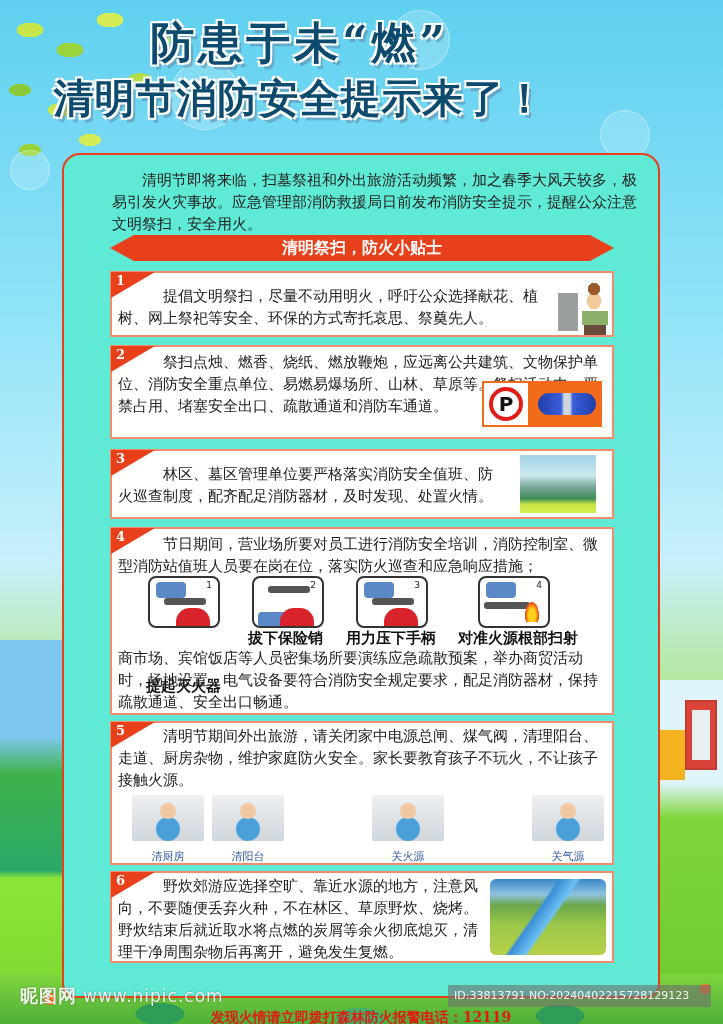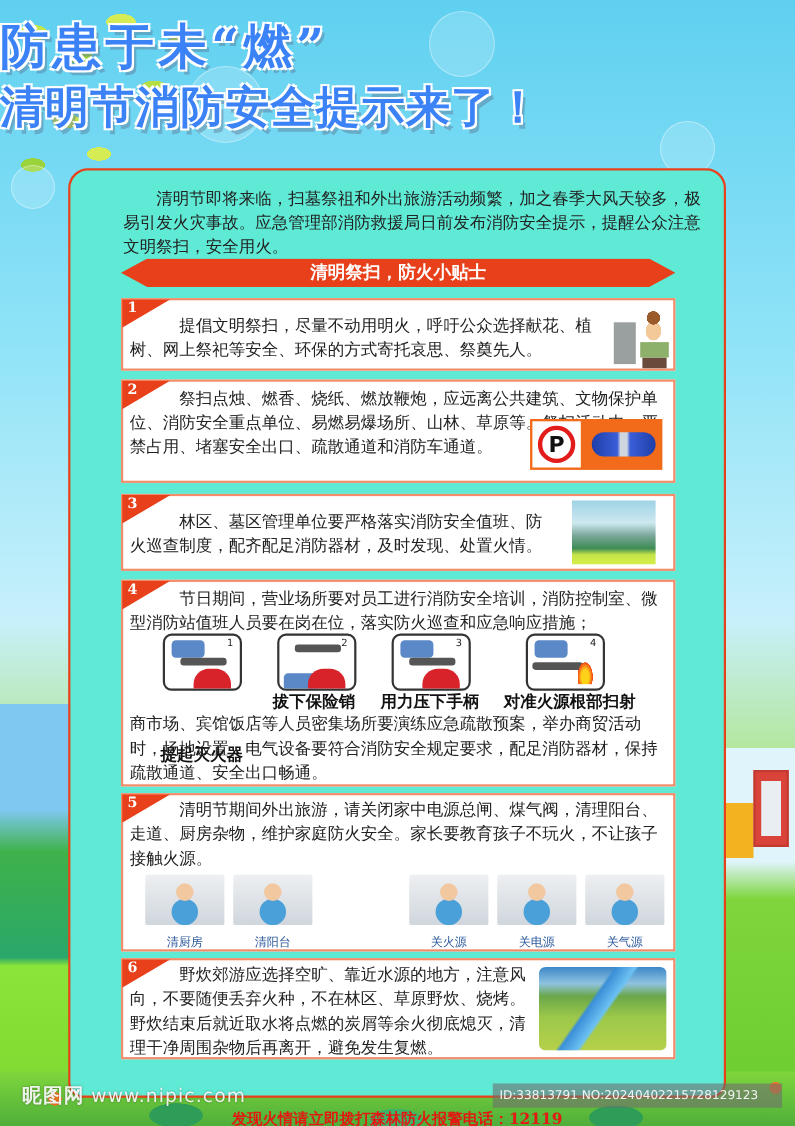--- a/index.html
+++ b/index.html
@@ -41,22 +41,22 @@
       radial-gradient(circle 10px at 50px 25px, #f47a20 60%, transparent 62%),
       radial-gradient(circle 9px at 705px 15px, #f47a20 60%, transparent 62%),
       radial-gradient(ellipse 40px 18px at 160px 40px, #2d9d57 60%, transparent 62%),
       radial-gradient(ellipse 40px 18px at 360px 45px, #3db36a 60%, transparent 62%),
       radial-gradient(ellipse 40px 18px at 560px 42px, #2d9d57 60%, transparent 62%),
       linear-gradient(180deg, #7ed63c, #4fae3a);
   }
 
   
   .title {
-    position: absolute; left: 0; top: 16px; width: 599px; text-align: left;
-    font-family: "DejaVu Serif", "Liberation Serif", serif; font-weight: bold; color: #3b82f6;
+    position: absolute; left: 0; top: 16px; width: 599px; text-align: center;
+    font-family: "DejaVu Serif", "Liberation Serif", serif; font-weight: bold; color: #0c4a6e;
     text-shadow: 0 0 2px #fff, 2px 2px 0 #fff, -2px -2px 0 #fff, 2px -2px 0 #fff, -2px 2px 0 #fff, 4px 5px 0 rgba(90,120,150,0.45);
   }
   .title .line1 { display: block; font-size: 44px; line-height: 54px; letter-spacing: 4px; }
   .title .line2 { display: block; font-size: 40px; line-height: 52px; letter-spacing: 1px; margin-top: 2px; }
 
   
   .panel {
     position: absolute; left: 62px; top: 153px; width: 598px; height: 845px;
     background: #5eead4; border: 2px solid #e8401a; border-radius: 18px 18px 14px 14px;
   }
@@ -253,24 +253,20 @@
         <span class="lbl">清厨房</span>
       </div>
       <div class="home-item" style="left:80px;">
         <div class="pic"></div>
         <span class="lbl">清阳台</span>
       </div>
       <div class="home-item" style="left:240px;">
         <div class="pic"></div>
         <span class="lbl">关火源</span>
       </div>
-      <div class="home-item" style="left:320px;">
-        <div class="pic"></div>
-        <span class="lbl">关电源</span>
-      </div>
       <div class="home-item" style="left:400px;">
         <div class="pic"></div>
         <span class="lbl">关气源</span>
       </div>
     </div>
   </div>
 
   <div class="card" style="top:716px;height:92px;">
     <div class="num">
         <span>6</span>

